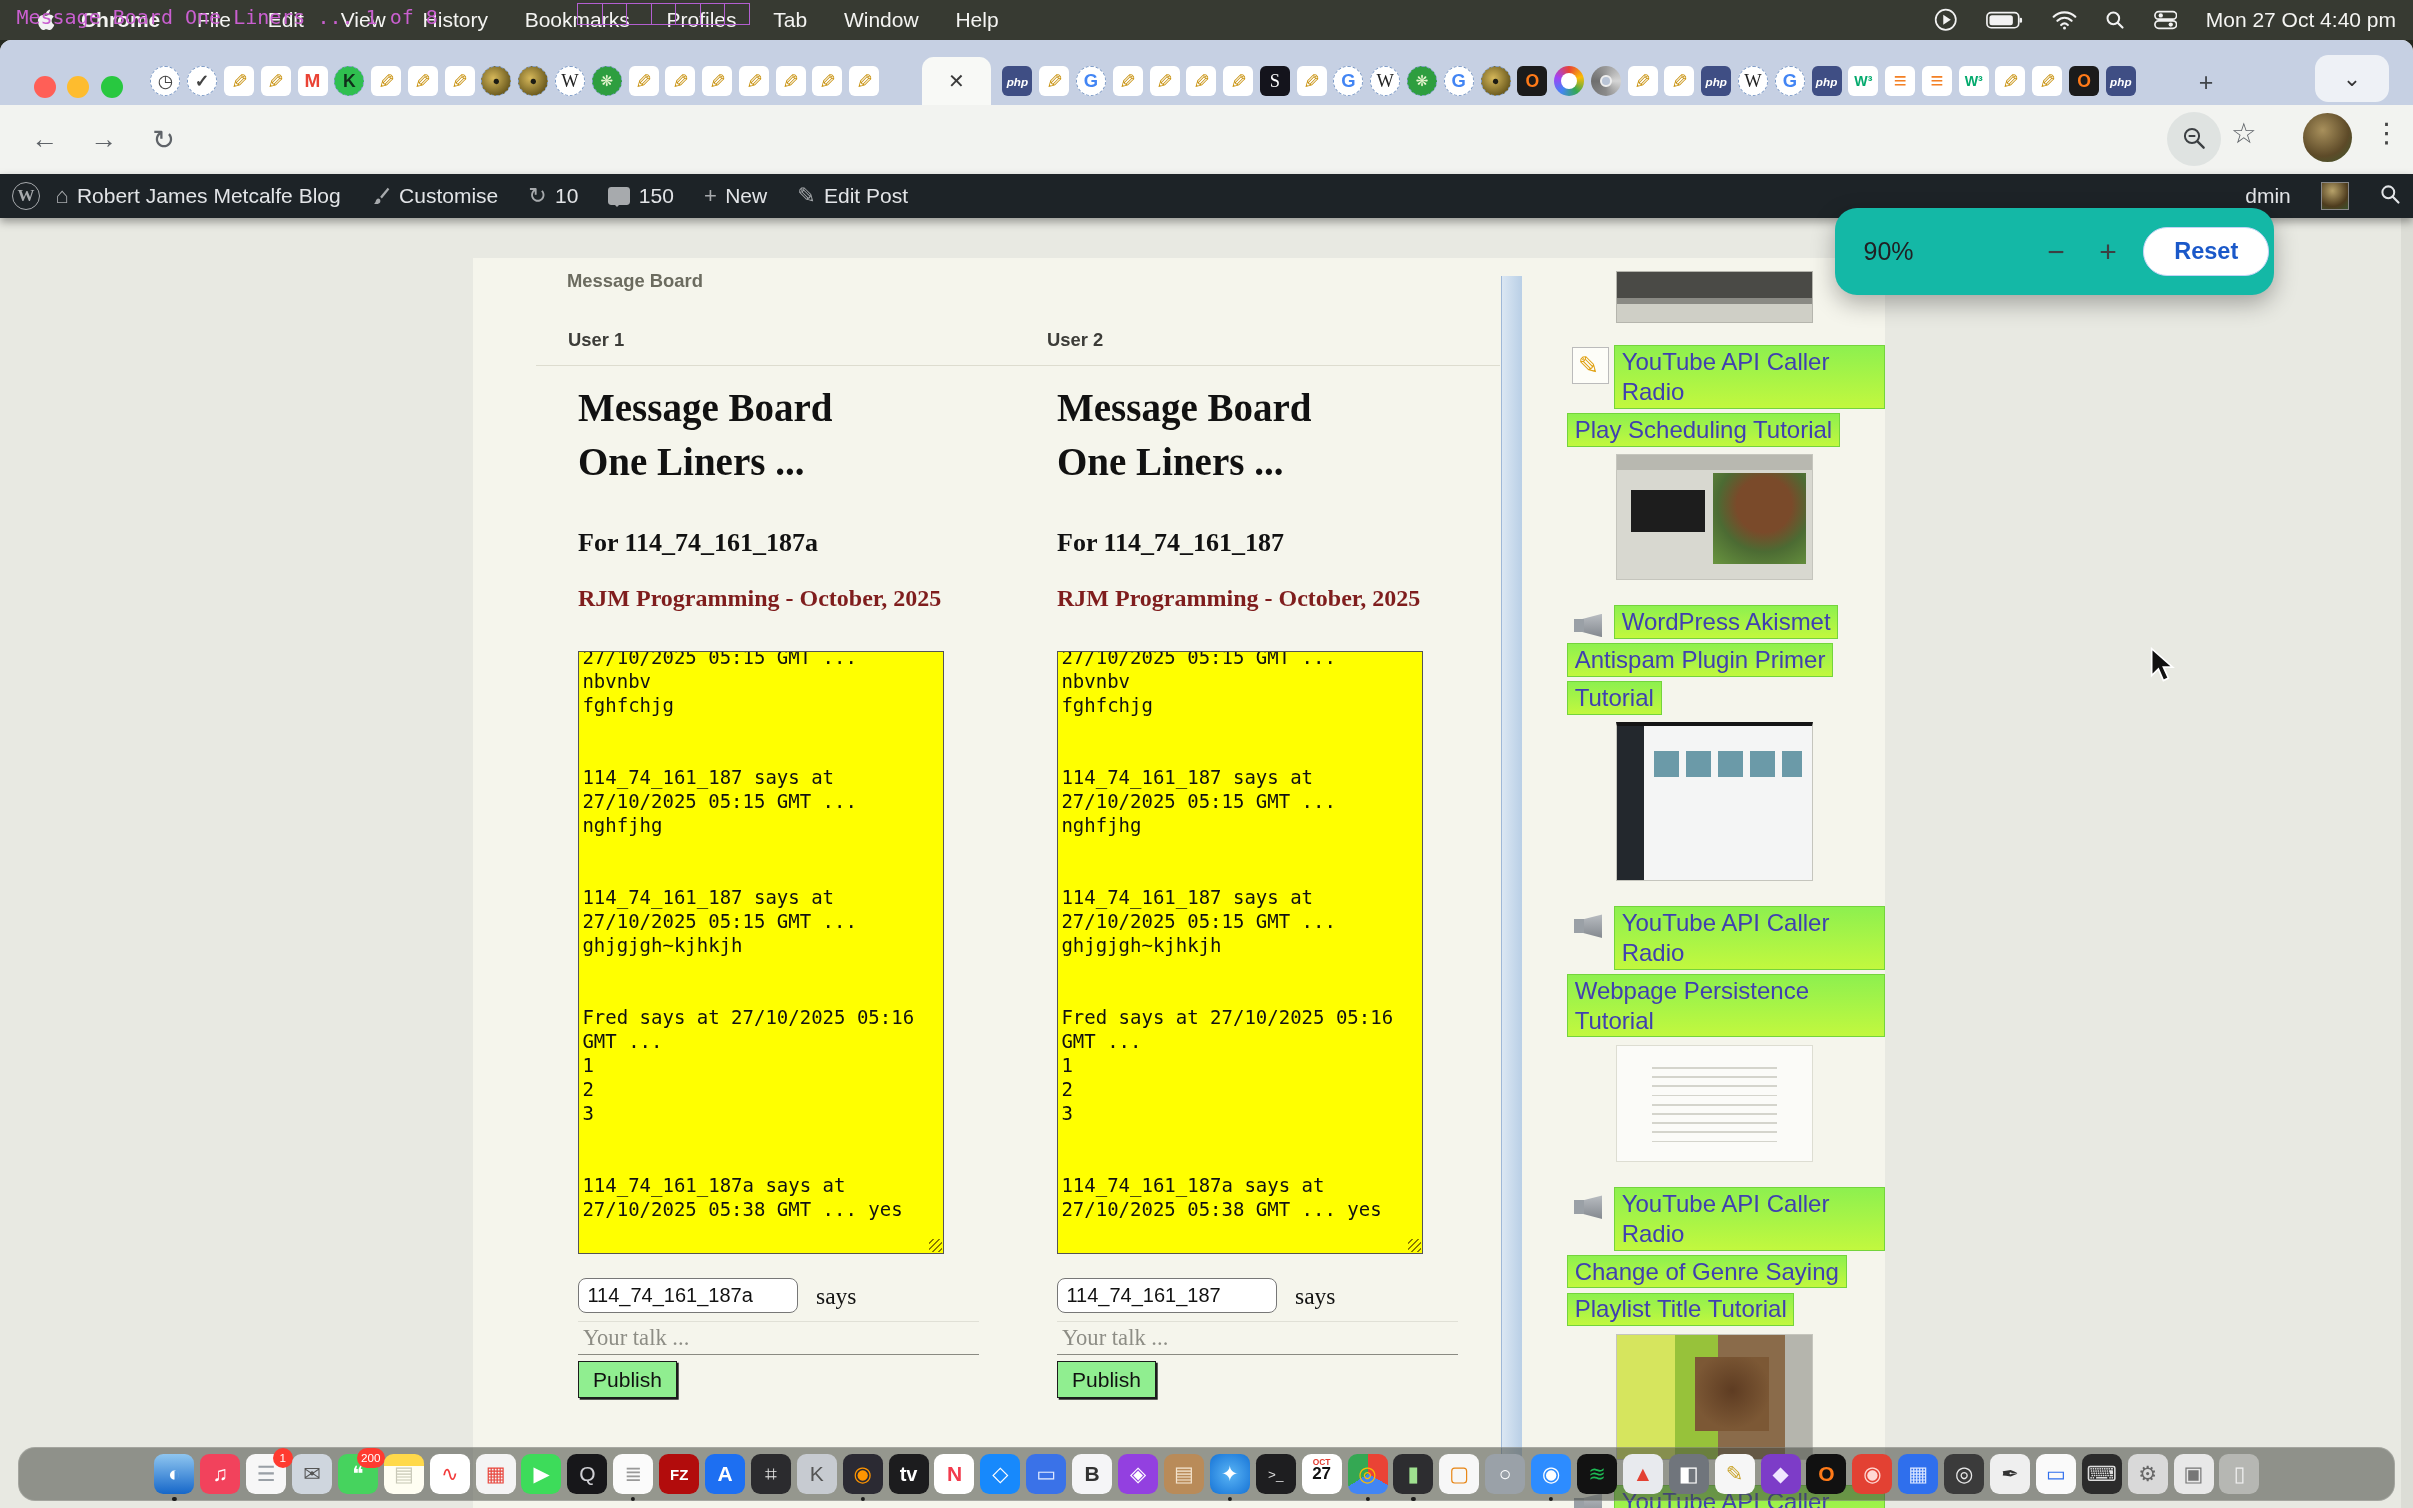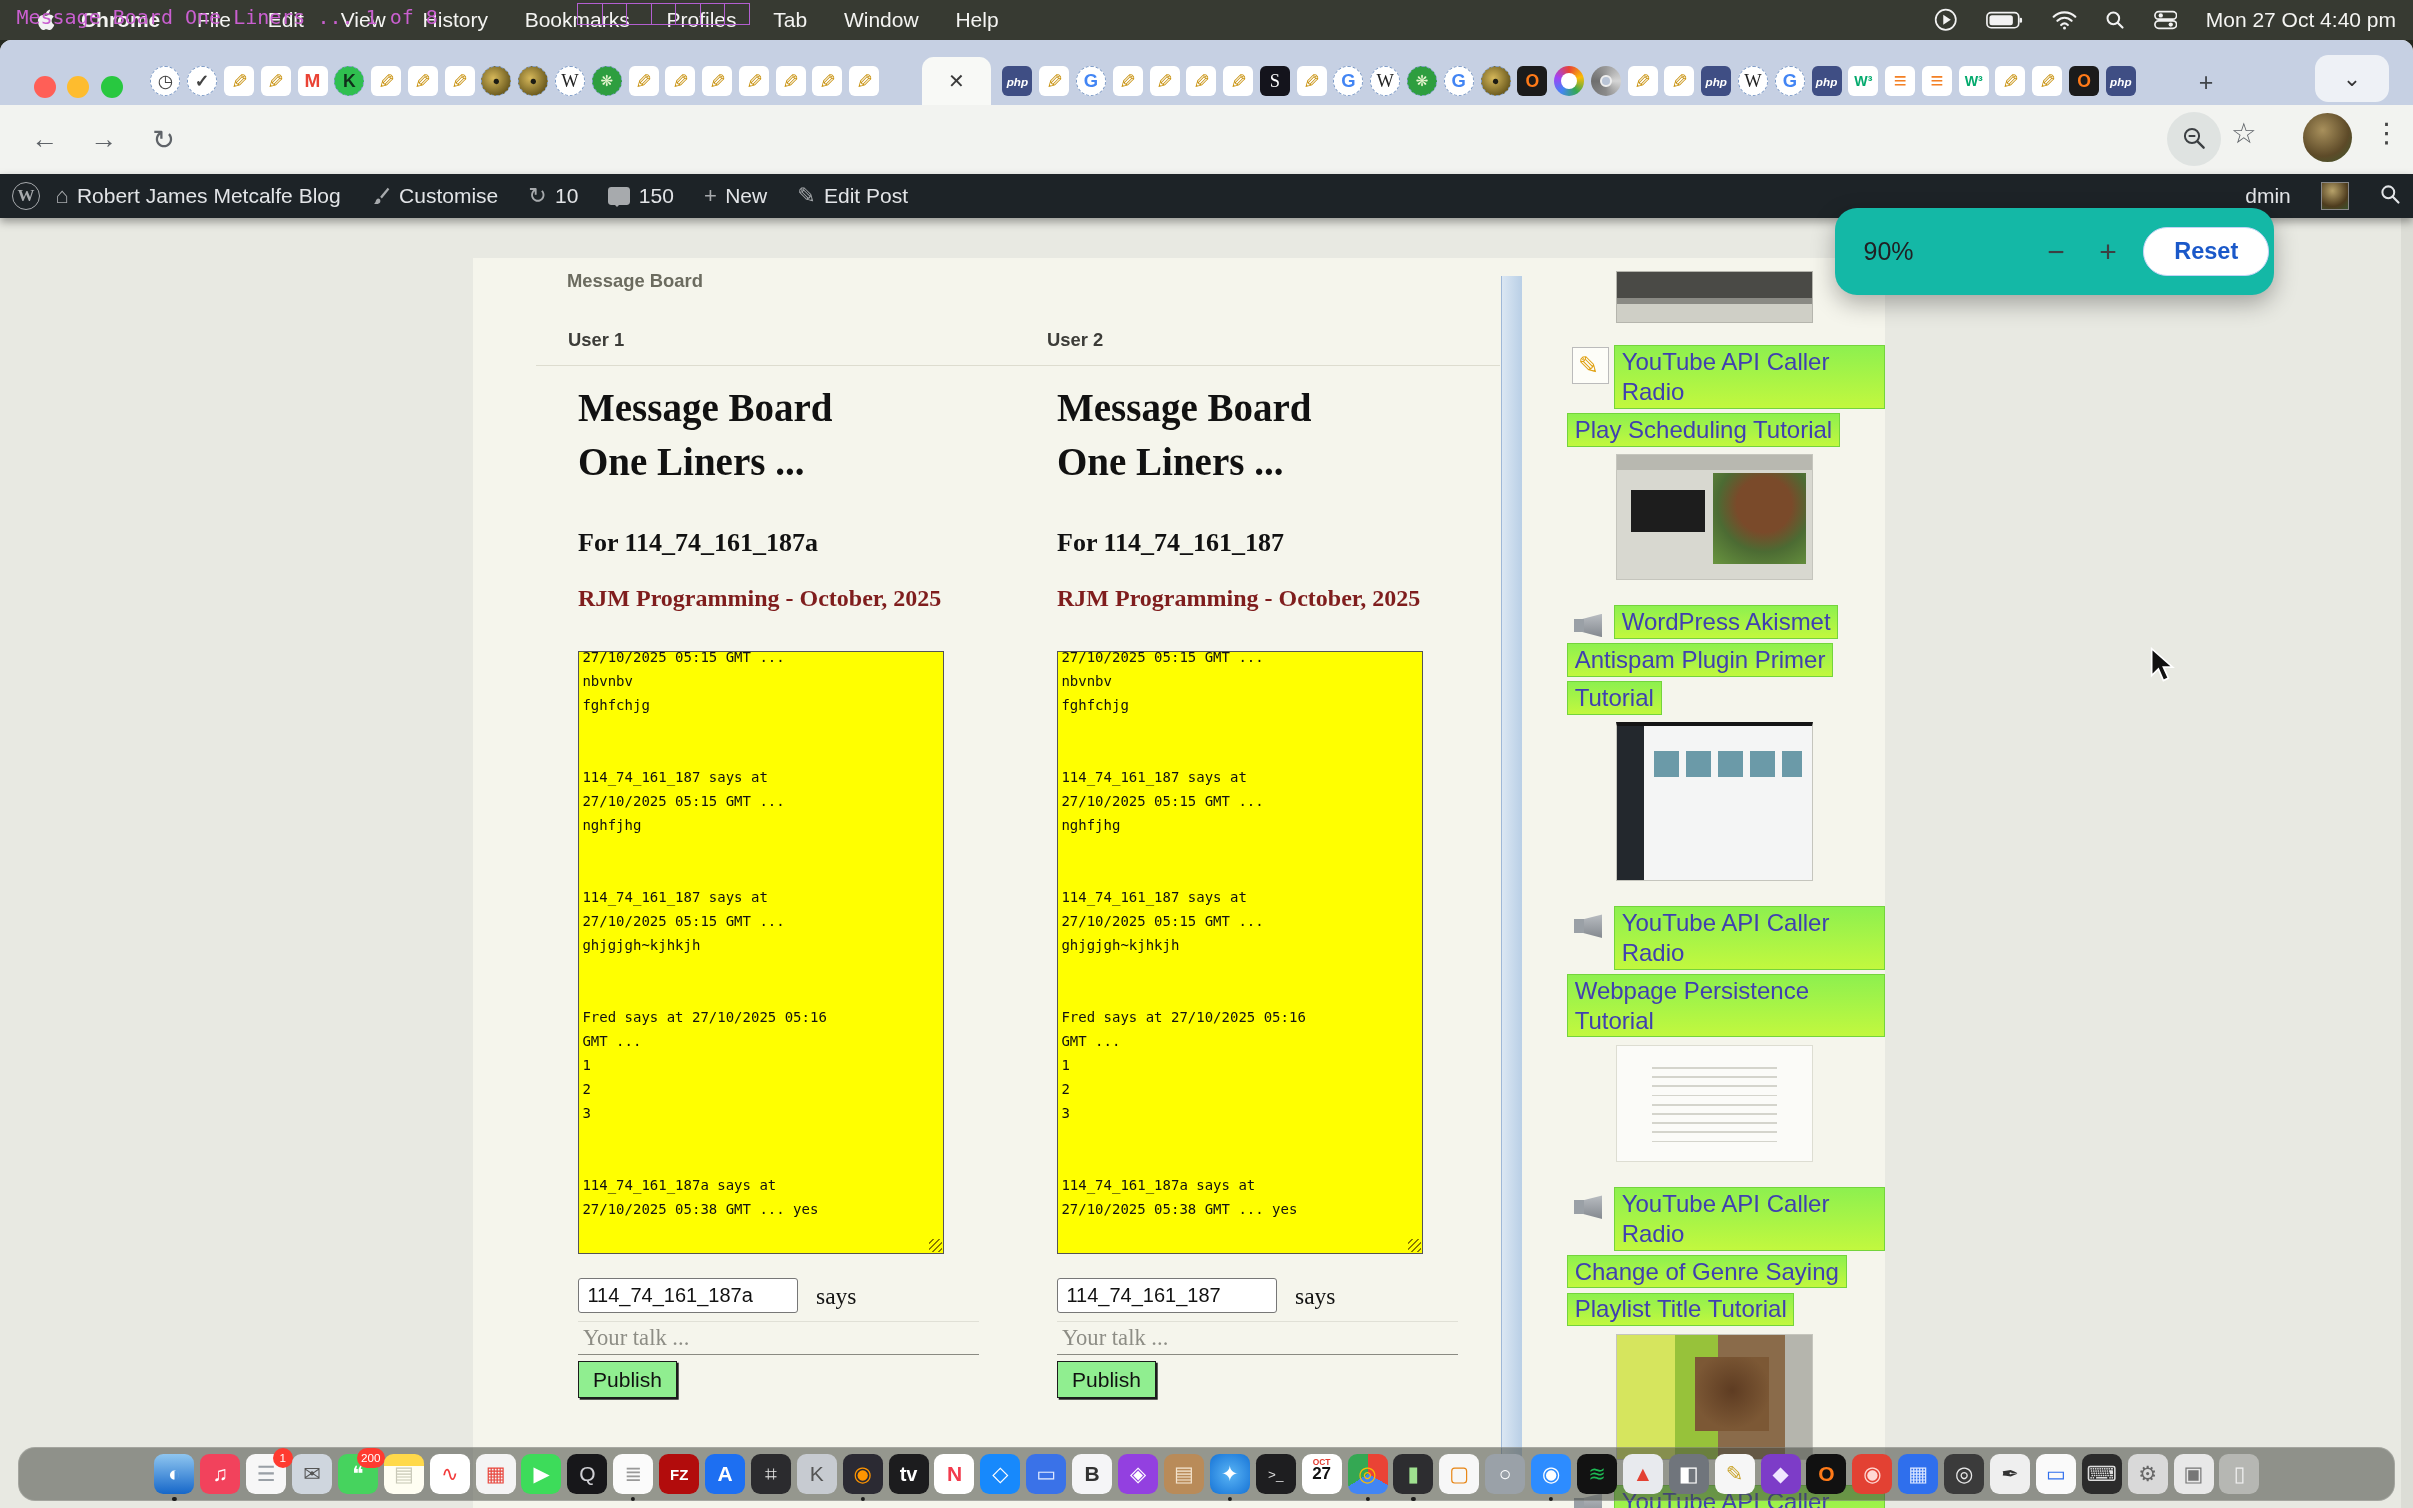--- a/index.html
+++ b/index.html
@@ -121,26 +121,26 @@
   .mb-col { position:relative; width:366px; margin-right:113px; height:1089px; }
   .user-label { position:absolute; top:0; left:-10px; font-size:18.4px; font-weight:bold; color:#3c3c38; }
   .col-title { position:absolute; top:52px; left:0; font-family:"Liberation Serif",serif; font-weight:bold;
                font-size:39px; line-height:54px; color:#111; white-space:nowrap; }
   .col-for { position:absolute; top:199px; left:0; font-family:"Liberation Serif",serif; font-weight:bold;
              font-size:26px; color:#111; }
   .col-byline { position:absolute; top:256px; left:0; font-family:"Liberation Serif",serif; font-weight:bold;
                 font-size:24px; color:#7f1d1d; white-space:nowrap; }
   .board-box { position:absolute; top:322px; left:0; width:366px; height:603px; background:#ffff00;
                border:1.7px solid #555; overflow:hidden; }
-  .board-text { font-family:"DejaVu Sans Mono", monospace; font-size:14px; line-height:24px;
+  .board-text { font-family:"DejaVu Sans Mono", monospace; font-size:19px; line-height:24px;
                 color:#111; white-space:pre; margin:-7.5px 0 0 3.4px; }
   .resize-h { position:absolute; right:0.8px; bottom:0.8px; width:13.4px; height:13.4px;
               background:repeating-linear-gradient(135deg, transparent 0 2.5px, #8a7a00 2.5px 4.2px); }
   .name-row { position:absolute; top:949px; left:0; }
-  .name-input { width:220px; height:35px; border:1.7px solid #777; border-radius:3px; background:#fff;
+  .name-input { width:220px; height:35px; border:1.7px solid #777; border-radius:8px; background:#fff;
                 font-size:20px; padding:0 8.4px; color:#111; font-family:"Liberation Sans",sans-serif; }
   .says { position:absolute; left:238px; top:5px; font-family:"Liberation Serif",serif; font-size:23.5px; color:#111; }
   .talk-input { position:absolute; top:992px; left:0; width:401px; height:34px; border:none;
                 border-top:0.8px solid #e0e0d6; border-bottom:0.8px solid #8a8a82; background:transparent;
                 font-family:"Liberation Serif",serif; font-size:22.6px; color:#333; padding:0 5px; }
   .talk-input::placeholder { color:#8d8d85; }
   .publish-btn { position:absolute; top:1032px; left:0; width:99px; height:37px; background:#90ee90;
                  border:1.7px solid #1c1c1c; box-shadow:1.7px 1.7px 0 #1c1c1c; font-size:21px; color:#111;
                  font-family:"Liberation Sans",sans-serif; display:flex; align-items:center; justify-content:center; }
 

